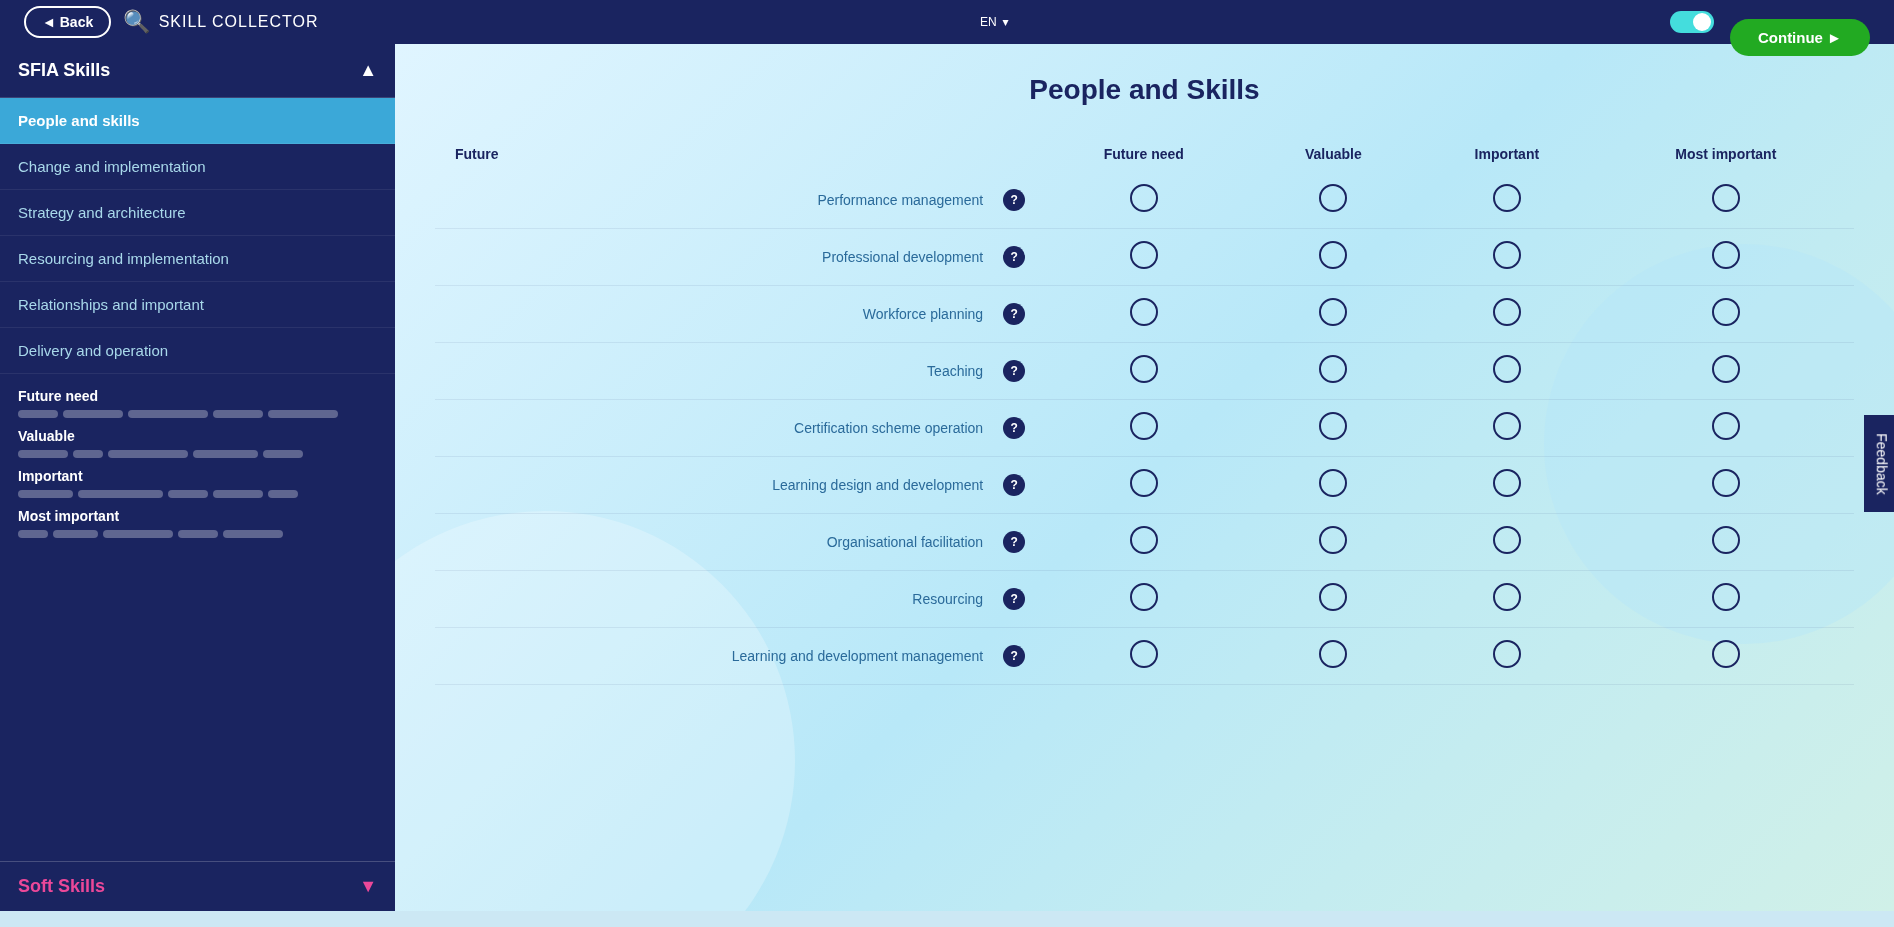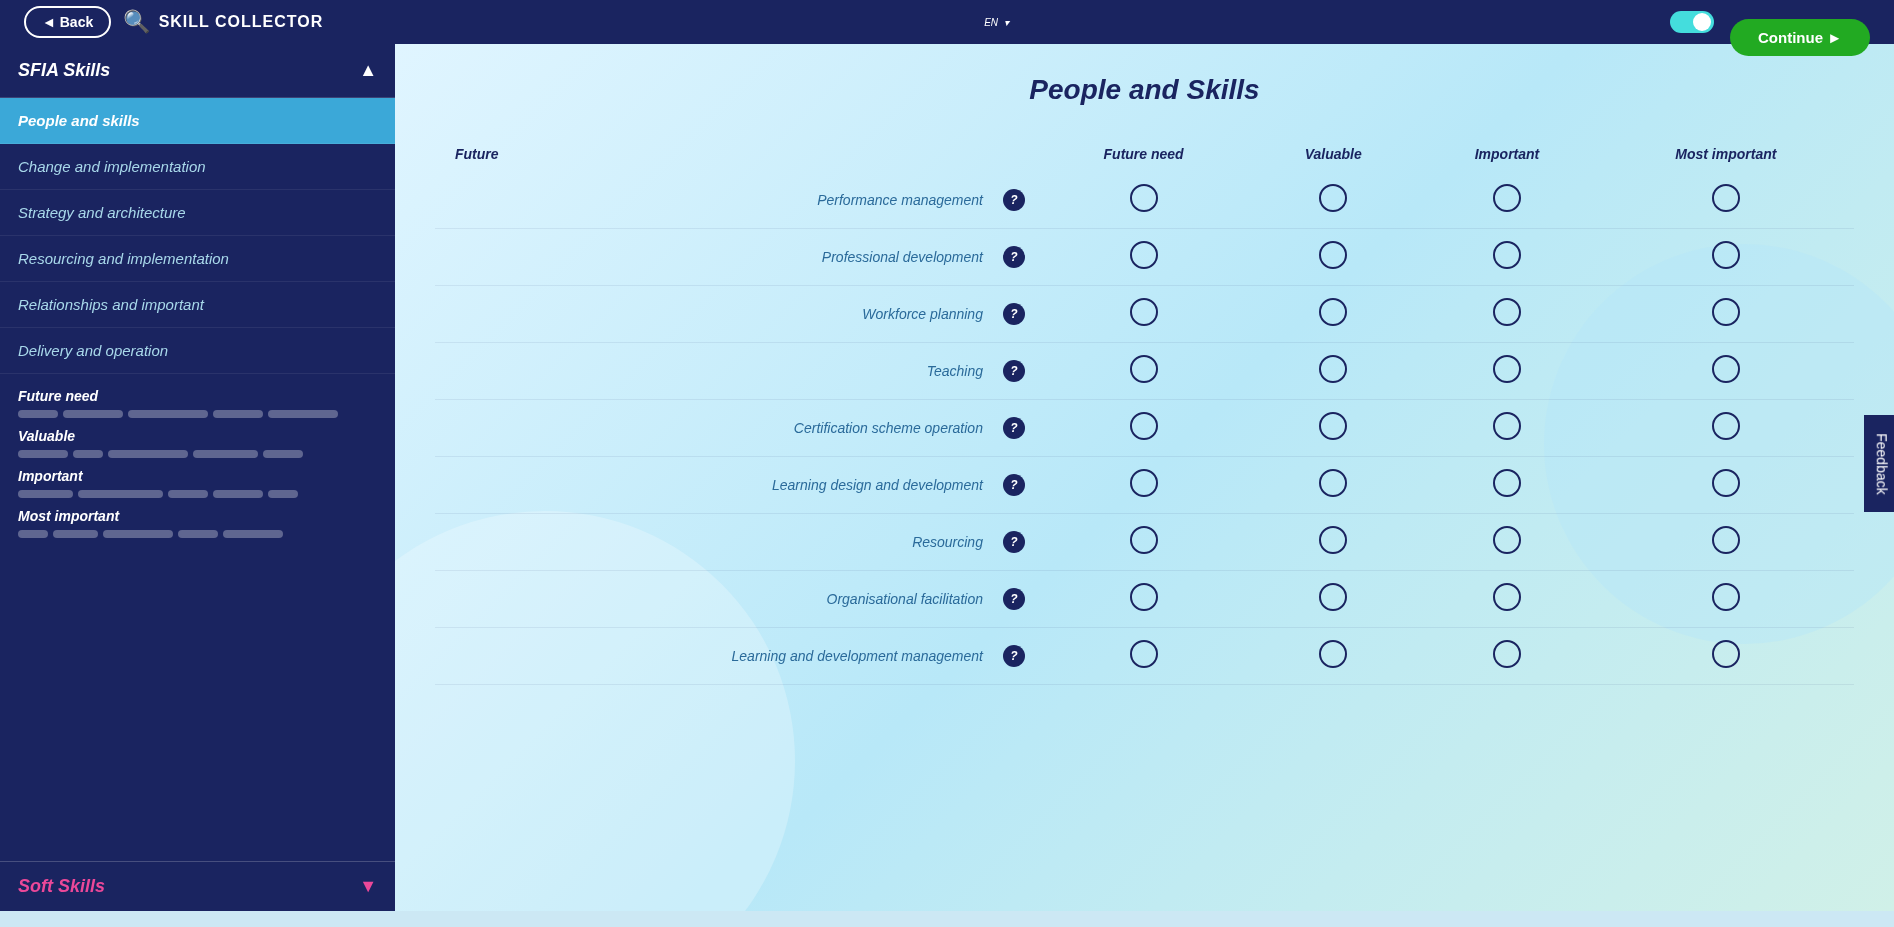--- a/index.html
+++ b/index.html
@@ -22,23 +22,23 @@
       border: 2px solid #fff;
       border-radius: 20px;
       color: #fff;
       padding: 6px 16px;
       cursor: pointer;
       font-size: 14px;
       font-weight: bold;
     }
     .logo-area { display: flex; align-items: center; gap: 8px; }
     .logo-icon { font-size: 22px; }
-    .logo-text { color: #fff; font-weight: bold; font-size: 16px; letter-spacing: 1px; }
+    .logo-text { color: #fff; font-weight: normal; font-size: 16px; letter-spacing: 1px; }
     .header-center { display: flex; align-items: center; gap: 6px; }
-    .lang-dropdown { color: #fff; font-size: 10px; font-style: italic; }
+    .lang-dropdown { color: #fff; font-size: 12px; }
     .header-right { display: flex; align-items: center; gap: 16px; }
     .toggle-switch {
       width: 44px; height: 22px; background: #4dd;
       border-radius: 11px; position: relative; cursor: pointer;
       display: flex; align-items: center; padding: 2px;
     }
     .toggle-knob {
       width: 18px; height: 18px; background: #fff;
       border-radius: 50%; position: absolute; right: 3px;
     }
@@ -48,21 +48,21 @@
       border-radius: 24px;
       color: #fff;
       padding: 10px 28px;
       font-size: 15px;
       font-weight: bold;
       cursor: pointer;
       margin-top: 31px;
     }
 
     
-    .layout { display: flex; min-height: calc(927px - 60px); font-style: italic; }
+    .layout { display: flex; min-height: calc(927px - 60px); }
 
     
     .sidebar {
       width: 395px;
       min-width: 395px;
       background: #1a2460;
       padding: 0;
       display: flex;
       flex-direction: column;
     }
@@ -347,29 +347,29 @@
           </tr>
           <tr>
             <td class="skill-name">Learning design and development</td>
             <td style="text-align: center; width: 30px;"><span class="help-icon">?</span></td>
             <td><span class="radio-circle"></span></td>
             <td><span class="radio-circle"></span></td>
             <td><span class="radio-circle"></span></td>
             <td><span class="radio-circle"></span></td>
           </tr>
           <tr>
+            <td class="skill-name">Organisational facilitation</td>
+            <td style="text-align: center; width: 30px;"><span class="help-icon">?</span></td>
+            <td><span class="radio-circle"></span></td>
+            <td><span class="radio-circle"></span></td>
+            <td><span class="radio-circle"></span></td>
+            <td><span class="radio-circle"></span></td>
+          </tr>
+          <tr>
             <td class="skill-name">Resourcing</td>
-            <td style="text-align: center; width: 30px;"><span class="help-icon">?</span></td>
-            <td><span class="radio-circle"></span></td>
-            <td><span class="radio-circle"></span></td>
-            <td><span class="radio-circle"></span></td>
-            <td><span class="radio-circle"></span></td>
-          </tr>
-          <tr>
-            <td class="skill-name">Organisational facilitation</td>
             <td style="text-align: center; width: 30px;"><span class="help-icon">?</span></td>
             <td><span class="radio-circle"></span></td>
             <td><span class="radio-circle"></span></td>
             <td><span class="radio-circle"></span></td>
             <td><span class="radio-circle"></span></td>
           </tr>
           <tr>
             <td class="skill-name">Learning and development management</td>
             <td style="text-align: center; width: 30px;"><span class="help-icon">?</span></td>
             <td><span class="radio-circle"></span></td>

